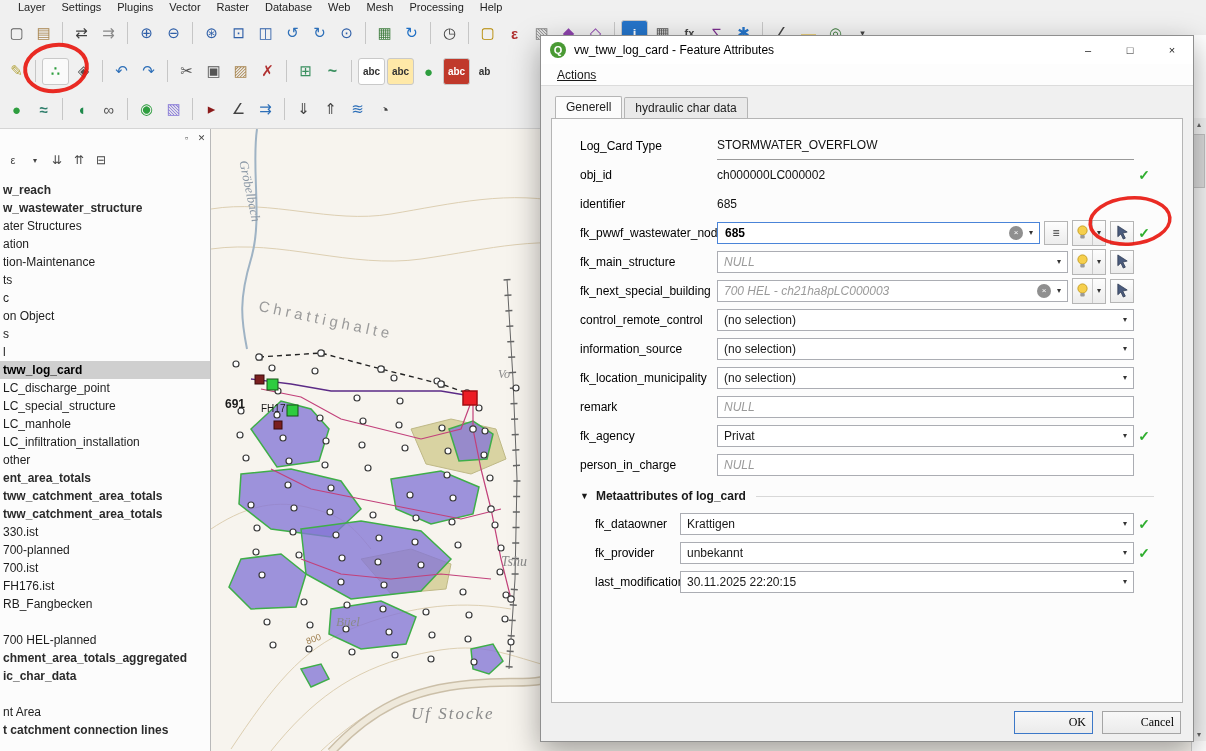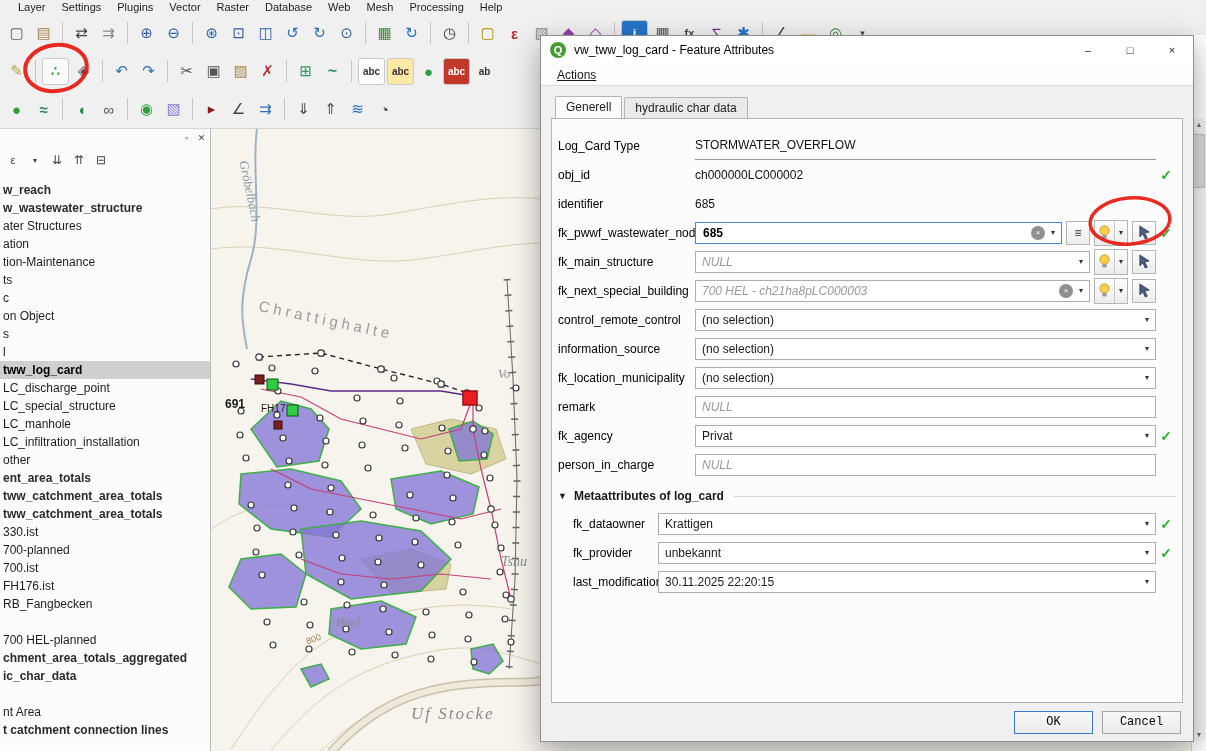--- a/index.html
+++ b/index.html
@@ -35,21 +35,21 @@
     display:flex;align-items:center;justify-content:center;}
   #dlg-title .ttext{margin-left:8px;font-size:12px;color:#000;}
   .winbtns{margin-left:auto;display:flex;height:28px;}
   .winbtn{width:42px;display:flex;align-items:center;justify-content:center;font-size:11px;color:#222;}
   #dlg-menu{height:21px;background:#fdfdfd;border-bottom:1px solid #dcdcdc;display:flex;align-items:center;flex-shrink:0;}
   #dlg-menu span{margin-left:16px;text-decoration:underline;font-size:12px;text-align:center;}
   #tabsrow{display:flex;align-items:flex-end;padding:6px 0 0 14px;height:26px;flex-shrink:0;}
   .tab{border:1px solid #b5b5b5;border-bottom:none;padding:3px 10px 3px;font-size:12px;background:#e9e9e9;
     border-radius:2px 2px 0 0;margin-right:2px;color:#222;}
   .tab.active{background:#fcfcfc;padding-bottom:4px;position:relative;z-index:2;}
-  #pane{flex:1;margin:0 10px;border:1px solid #b5b5b5;background:#fcfcfc;overflow:hidden;padding:12px 6px;position:relative;}
+  #pane{flex:1;margin:0 10px;border:1px solid #b5b5b5;background:#fcfcfc;overflow:hidden;padding:12px 28px;position:relative;}
   .frow{display:flex;align-items:center;height:29px;}
   .frow>label{width:137px;flex-shrink:0;font-size:12px;color:#000;}
   .metarow>label{width:85px;margin-left:15px;}
   .ctrl{flex:1;display:flex;align-items:center;gap:4px;min-width:0;}
   .ctrl.uline{border-bottom:1px solid #9a9a9a;align-self:stretch;}
   .chk{width:20px;flex-shrink:0;text-align:center;color:#2fae2f;font-weight:bold;font-size:14px;}
   .staticval{font-size:12px;color:#111;}
   .combo{height:22px;border:1px solid #abadb3;background:#fff;display:flex;align-items:center;
     padding-left:6px;font-size:12px;box-sizing:border-box;}
   .grow{flex:1;min-width:0;}
@@ -69,22 +69,22 @@
   .bulbbtn svg{margin:0 3px;}
   .bulbbtn .ddsm{width:12px;font-size:8px;border-left:1px solid #c9c9c9;align-self:stretch;
     display:flex;align-items:center;justify-content:center;color:#333;}
   .lineedit{height:22px;border:1px solid #abadb3;flex:1;min-width:0;font-size:12px;padding:0 6px;
     font-family:inherit;box-sizing:border-box;background:#fff;}
   .lineedit::placeholder{color:#9a9a9a;font-style:italic;opacity:1;}
   .metahdr{display:flex;align-items:center;height:26px;margin-top:4px;font-weight:bold;font-size:12px;}
   .metahdr .tri{font-size:9px;margin-right:7px;}
   .metahdr .hline{flex:1;height:1px;background:#d8d8d8;margin-left:10px;}
   #dlgbtns{height:38px;display:flex;justify-content:flex-end;align-items:center;gap:9px;padding-right:12px;flex-shrink:0;}
-  #dlgbtns button{width:79px;height:23px;font-size:12px;font-family:Liberation Mono, monospace;
-    background:linear-gradient(#f8f8f8,#ebebeb);}
+  #dlgbtns button{width:79px;height:23px;font-size:12px;font-family:Liberation Serif, serif;
+    background:linear-gradient(#f8f8f8,#ebebeb);text-align:right;}
   #btn-ok{border:1px solid #3c78c8;}
   #btn-cancel{border:1px solid #a5a5a5;}
   
   #appscroll{position:absolute;right:0;top:35px;width:14px;height:716px;background:#fff;
     border-left:1px solid #d0d0d0;z-index:30;}
   #sbtrack{position:absolute;top:83px;bottom:10px;left:0;right:0;background:#f5f5f5;}
   .sbarrow{position:absolute;left:0;right:0;height:13px;display:flex;align-items:center;justify-content:center;
     font-size:8px;color:#666;}
   #sbup{top:0;} #sbdown{bottom:0;}
   #sbthumb{position:absolute;left:1px;right:1px;top:16px;height:52px;background:#dcdcdc;border:1px solid #c2c2c2;}

